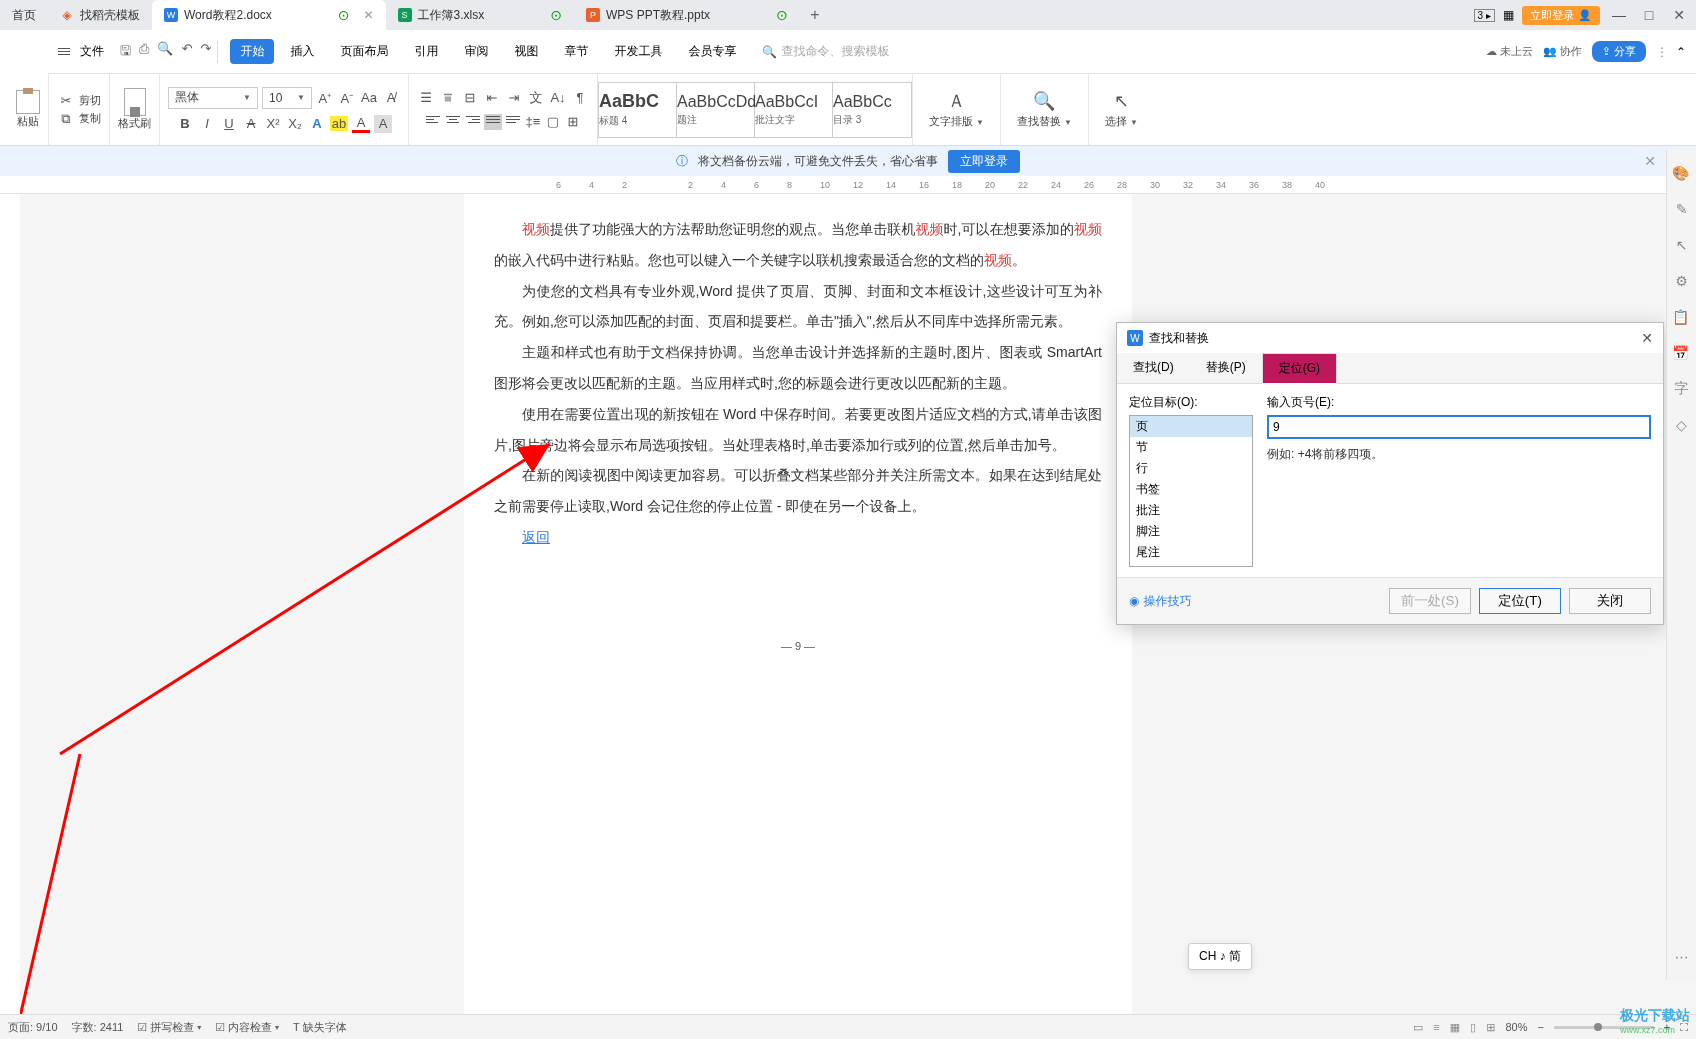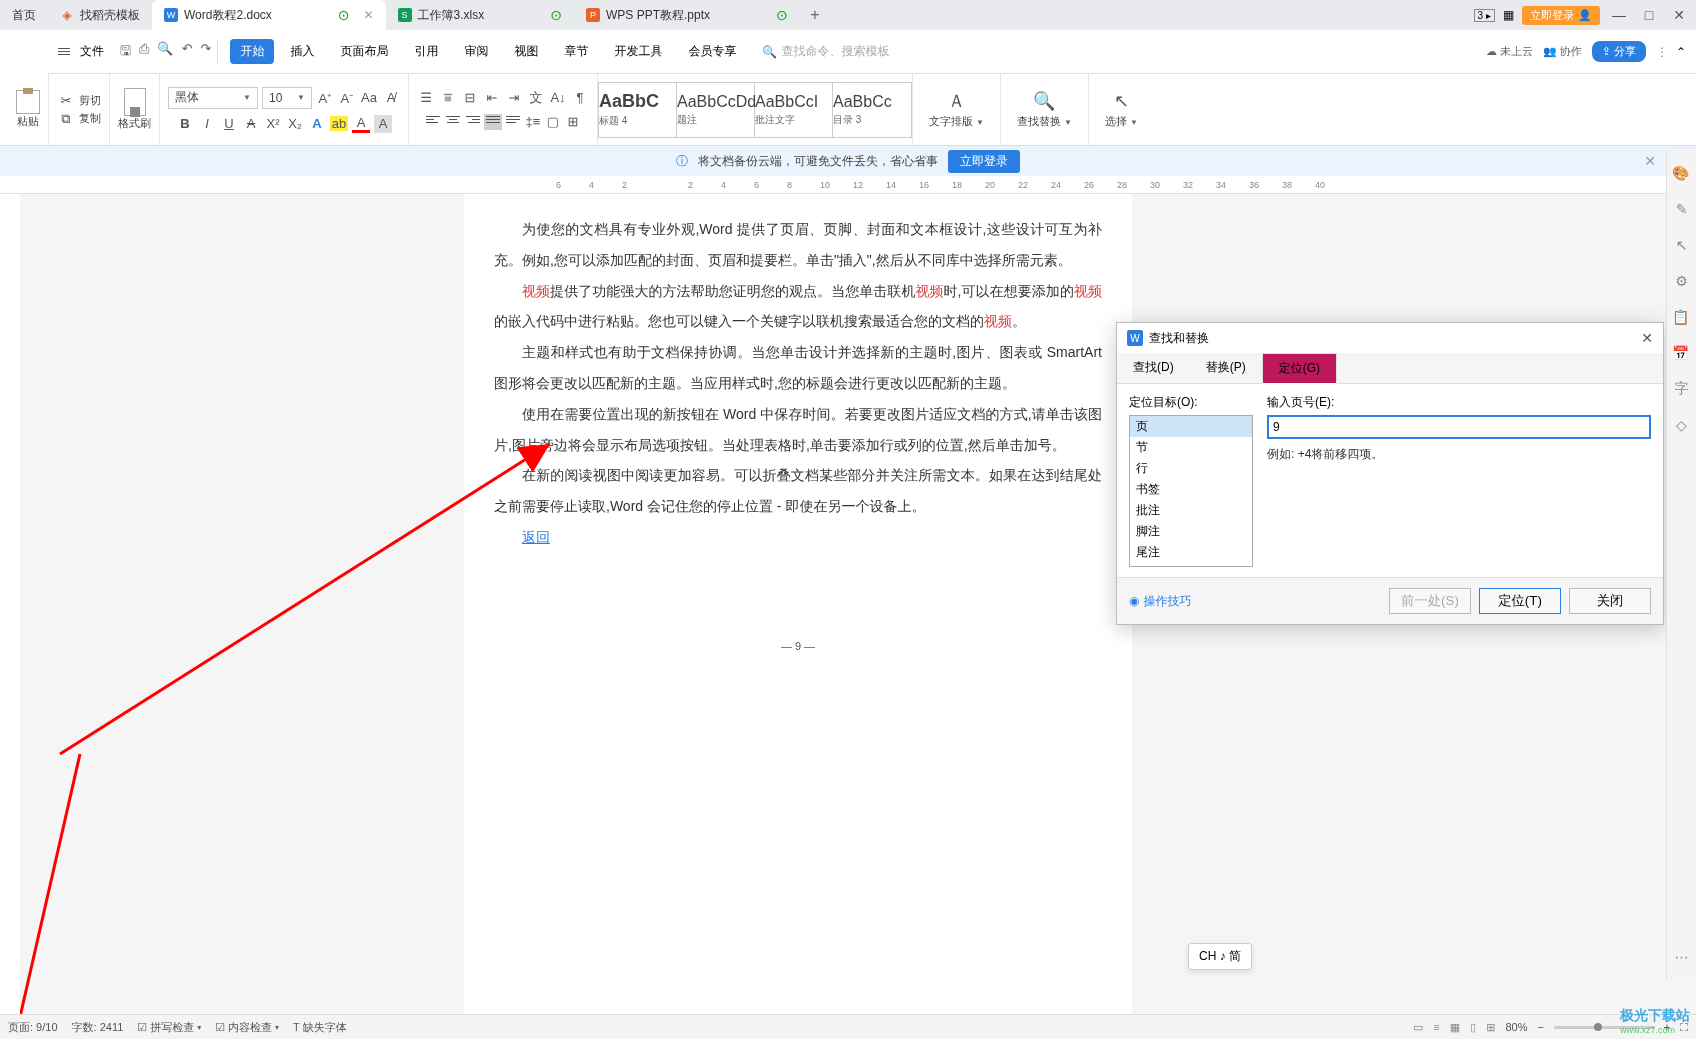--- a/index.html
+++ b/index.html
@@ -393,22 +393,22 @@
     <span class="tick">34</span>
     <span class="tick">36</span>
     <span class="tick">38</span>
     <span class="tick">40</span>
 </div>
 
 <div class="main">
   <div class="ruler-v"></div>
   <div class="doc-wrap">
     <div class="page">
+      <p><span class="hlr">视频</span><span>提供了功能强大的方法帮助您证明您的观点。当您单击联机</span><span class="hlr">视频</span><span>时,可以在想要添加的</span><span class="hlr">视频</span><span>的嵌入代码中进行粘贴。您也可以键入一个关键字以联机搜索最适合您的文档的</span><span class="hlr">视频</span><span>。</span></p>
       <p>为使您的文档具有专业外观,Word 提供了页眉、页脚、封面和文本框设计,这些设计可互为补充。例如,您可以添加匹配的封面、页眉和提要栏。单击"插入",然后从不同库中选择所需元素。</p>
-      <p><span class="hlr">视频</span><span>提供了功能强大的方法帮助您证明您的观点。当您单击联机</span><span class="hlr">视频</span><span>时,可以在想要添加的</span><span class="hlr">视频</span><span>的嵌入代码中进行粘贴。您也可以键入一个关键字以联机搜索最适合您的文档的</span><span class="hlr">视频</span><span>。</span></p>
       <p>主题和样式也有助于文档保持协调。当您单击设计并选择新的主题时,图片、图表或 SmartArt 图形将会更改以匹配新的主题。当应用样式时,您的标题会进行更改以匹配新的主题。</p>
       <p>使用在需要位置出现的新按钮在 Word 中保存时间。若要更改图片适应文档的方式,请单击该图片,图片旁边将会显示布局选项按钮。当处理表格时,单击要添加行或列的位置,然后单击加号。</p>
       <p>在新的阅读视图中阅读更加容易。可以折叠文档某些部分并关注所需文本。如果在达到结尾处之前需要停止读取,Word 会记住您的停止位置 - 即使在另一个设备上。</p>
       <a class="link">返回</a>
       <div class="pagenum">— 9 —</div>
     </div>
 
     <div class="arrow" style="left:40px; top:240px;">
       <svg width="500" height="320">
           <defs>

